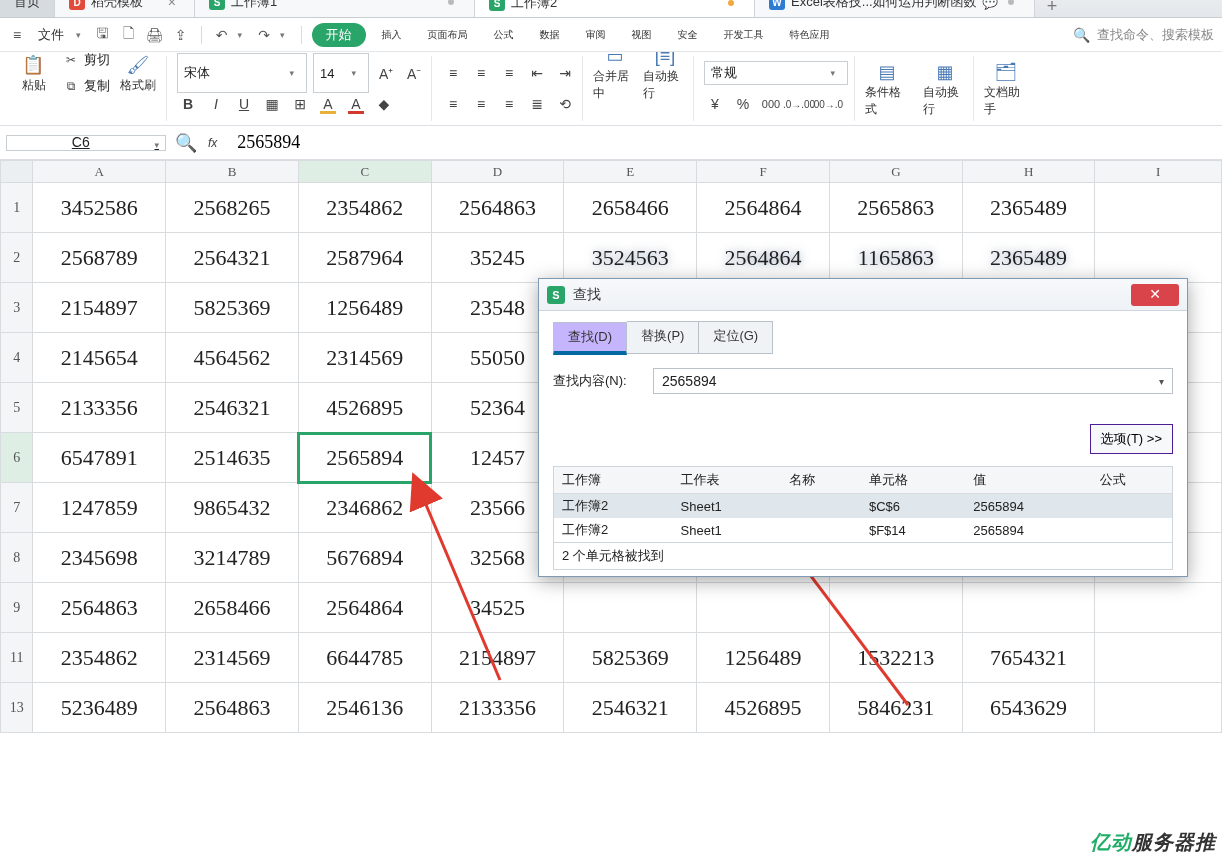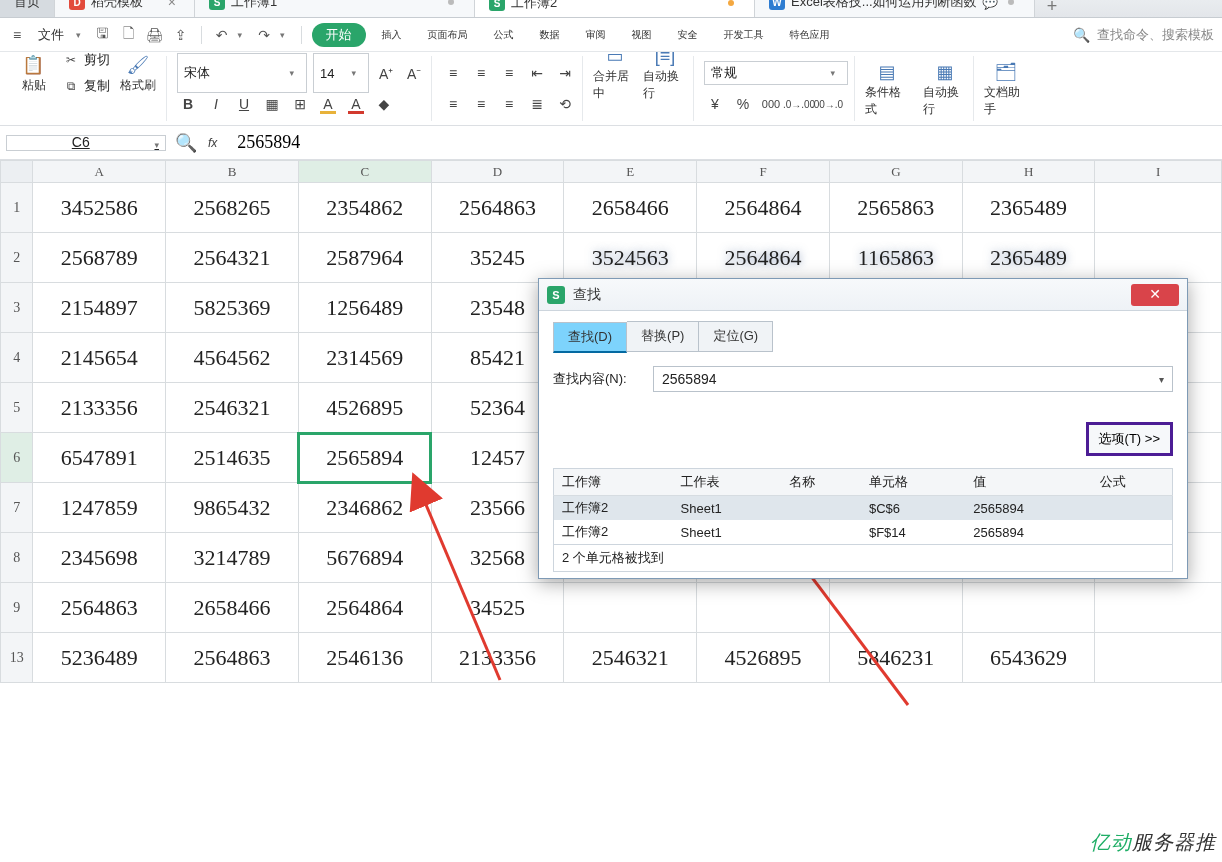--- a/index.html
+++ b/index.html
@@ -70,38 +70,38 @@
   .arrow-svg{position:absolute;pointer-events:none;}
   
   .dlg { position:absolute; left:538px; top:278px; width:650px; background:#fff; border:1px solid #7e9ab5; box-shadow:0 4px 18px rgba(0,0,0,0.35); }
   .dlg-title { height:32px; background:linear-gradient(#f7f9fb,#eef2f6); border-bottom:1px solid #cdd5dd; display:flex; align-items:center; padding:0 8px;}
   .dlg-title-ico{width:18px;height:18px;background:#2aa56a;border-radius:3px;margin-right:8px;display:flex;align-items:center;justify-content:center;color:#fff;font-size:11px;font-weight:bold;}
   .dlg-title-txt{font-size:14px;color:#333;}
   .dlg-close{margin-left:auto;width:48px;height:22px;background:#d9444a;color:#fff;text-align:center;border-radius:3px;font-size:14px;line-height:20px;}
   .dlg-body{padding:10px 14px 6px;}
   .dlg-tabs{display:flex;gap:0;margin-bottom:14px;}
   .dlg-tab{border:1px solid #b9c2cb;padding:5px 14px;font-size:13px;background:#f0f3f6;color:#333;}
-  .dlg-tab.active{background:#7dd3fc;border-bottom:2px solid #0369a1;position:relative;top:1px;}
+  .dlg-tab.active{background:#c4b5fd;border-bottom:4px solid #0369a1;position:relative;top:1px;}
   .dlg-tab + .dlg-tab{border-left:none;}
   .fld-row{display:flex;align-items:center;gap:10px;margin-bottom:10px;}
   .fld-lbl{font-size:13px;width:90px;}
   .fld-input{flex:1;border:1px solid #b9c2cb;height:26px;padding:0 8px;font-size:14px;font-family:"Times New Roman",serif;display:flex;align-items:center;justify-content:space-between;}
   .fld-tri{font-size:10px;color:#555;}
   .opt-row{display:flex;justify-content:flex-end;margin:30px 0 12px;}
-  .opt-btn{border:3px solid #4c1d95;padding:5px 10px;font-size:13px;background:#f6f8fa;}
+  .opt-btn{border:1px solid #4c1d95;padding:5px 10px;font-size:13px;background:#f6f8fa;}
   .btn-row{display:flex;justify-content:flex-end;gap:14px;margin-bottom:10px;}
   .btn{border:1px solid #adb6bf;padding:6px 14px;font-size:13px;background:#fafbfc;}
   .btn.primary{border:2px solid #3a8dd6;background:#fff;}
   .result-tbl{width:100%;border:1px solid #cdd5dd;border-collapse:collapse;font-size:13px;}
   .result-tbl th{background:#f4f6f8;text-align:left;padding:4px 8px;font-weight:normal;border-bottom:1px solid #d6dce1;}
   .result-tbl td{padding:3px 8px;}
   .result-tbl tr.selected td{background:#dfe6ec;}
   .result-foot{border:1px solid #cdd5dd;border-top:none;padding:4px 8px;font-size:13px;}
   
-  .wm{position:absolute;right:6px;bottom:6px;font-size:20px;font-weight:normal;font-style:italic;color:#1fae66;letter-spacing:1px;}
+  .wm{position:absolute;right:6px;bottom:6px;font-size:20px;font-weight:bold;font-style:italic;color:#1fae66;letter-spacing:1px;}
   .wm .w2{color:#333;}
   
   .blurcell{color:transparent;text-shadow:0 0 8px rgba(60,90,140,0.6);}
 </style>
 </head>
 <body>
 
 <div class="tabs-bar">
   <div class="home-tab">
       <span>首页</span>
@@ -339,21 +339,21 @@
           <td></td>
           <td></td>
           <td></td>
           <td></td>
         </tr>
         <tr>
           <th>4</th>
           <td>2145654</td>
           <td>4564562</td>
           <td>2314569</td>
-          <td>85421</td>
+          <td>55050</td>
           <td></td>
           <td></td>
           <td></td>
           <td></td>
           <td></td>
         </tr>
         <tr>
           <th>5</th>
           <td>2133356</td>
           <td>2546321</td>
@@ -404,20 +404,32 @@
         <tr>
           <th>9</th>
           <td>2564863</td>
           <td>2658466</td>
           <td>2564864</td>
           <td>34525</td>
           <td></td>
           <td></td>
           <td></td>
           <td></td>
+          <td></td>
+        </tr>
+        <tr>
+          <th>11</th>
+          <td>2354862</td>
+          <td>2314569</td>
+          <td>6644785</td>
+          <td>2154897</td>
+          <td>5825369</td>
+          <td>1256489</td>
+          <td>1532213</td>
+          <td>7654321</td>
           <td></td>
         </tr>
         <tr>
           <th>13</th>
           <td>5236489</td>
           <td>2564863</td>
           <td>2546136</td>
           <td>2133356</td>
           <td>2546321</td>
           <td>4526895</td>

